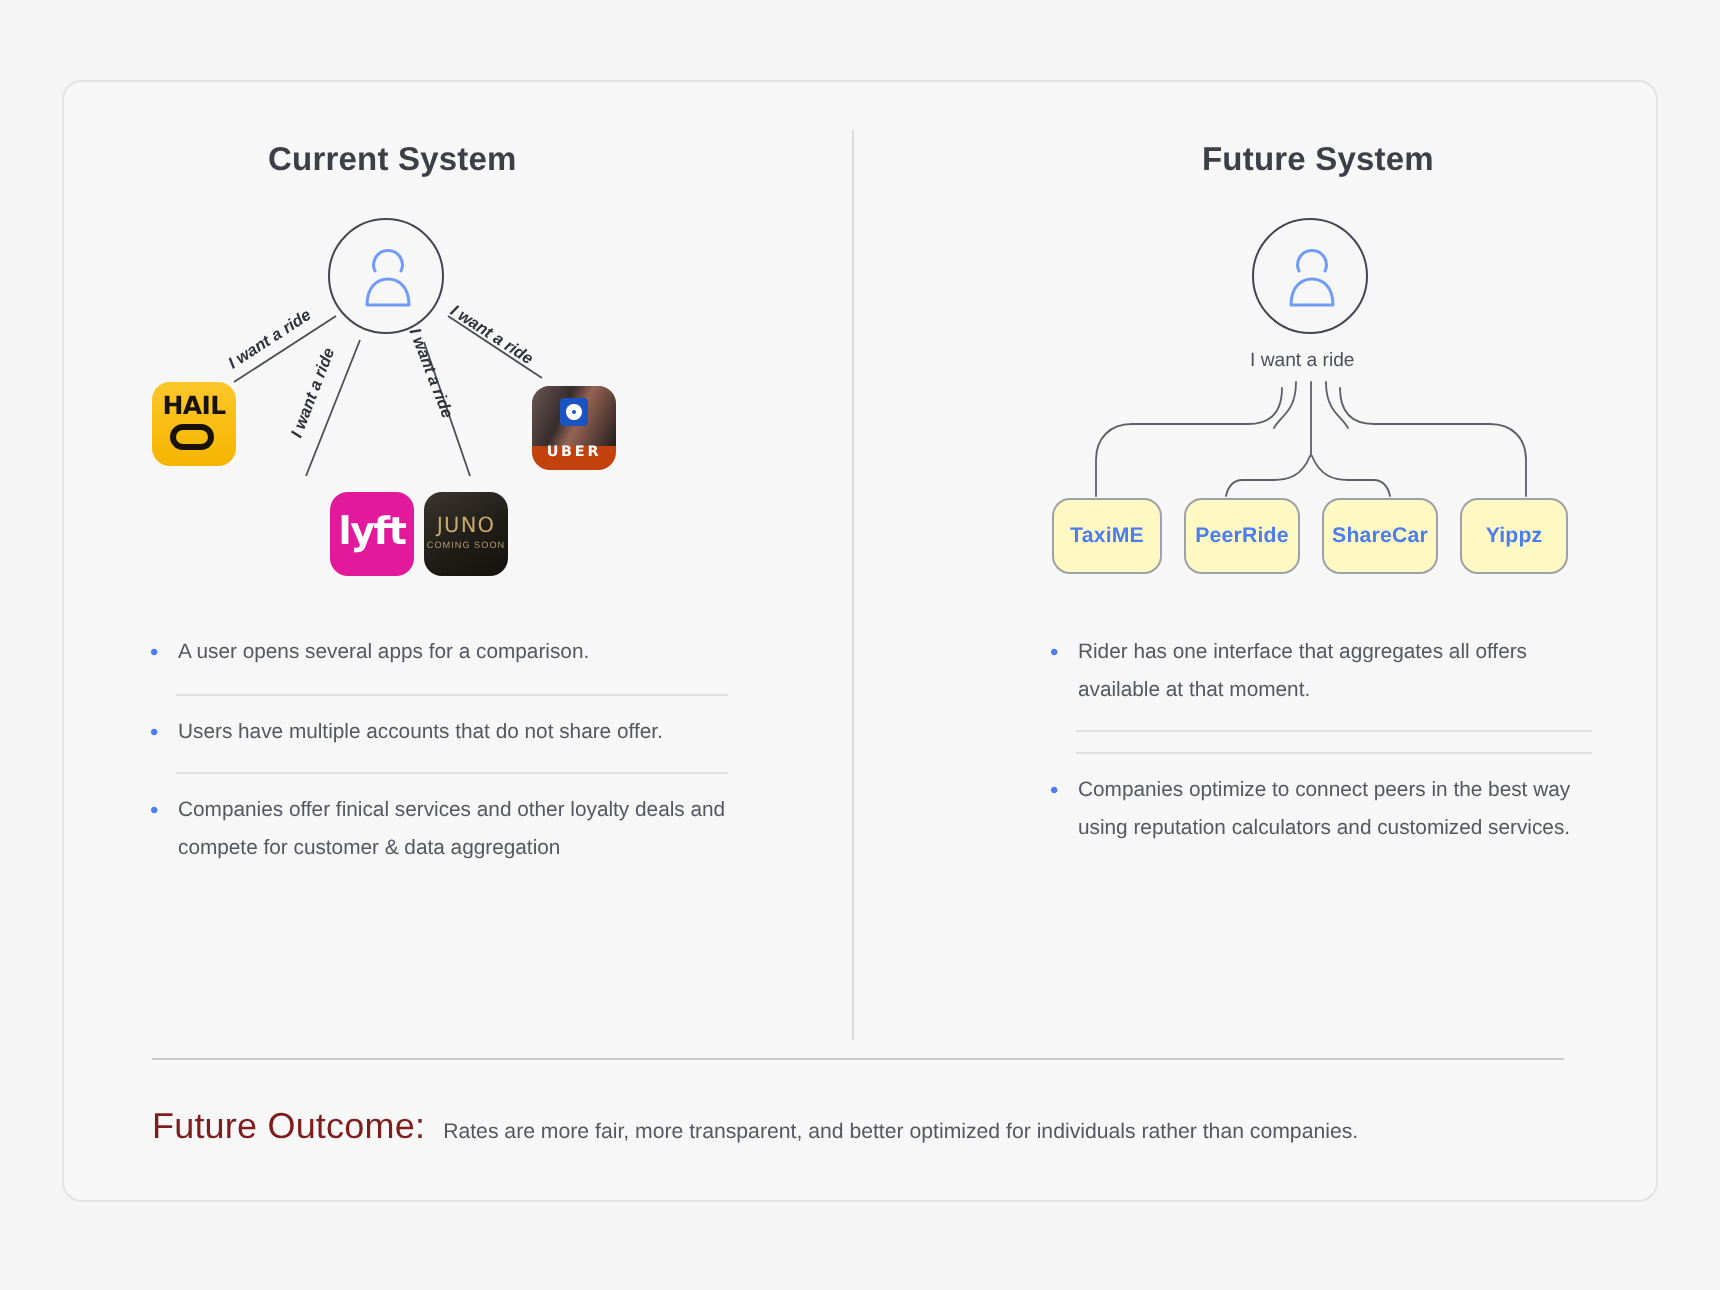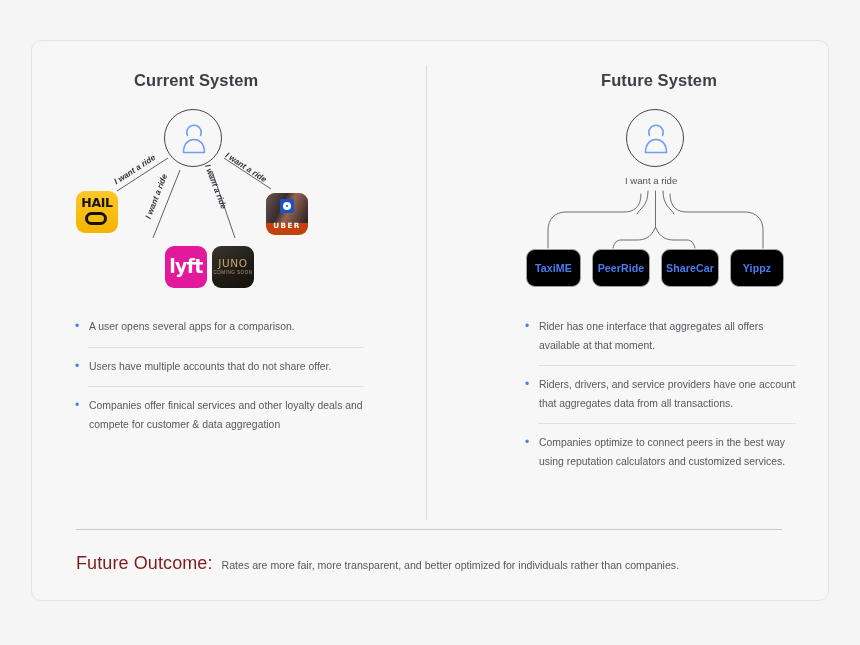--- a/index.html
+++ b/index.html
@@ -155,21 +155,21 @@
     font-family: "DejaVu Sans", sans-serif;
   }
 
   
   .svc-box {
     position: absolute;
     top: 249px;
     height: 38px;
     border: 1.2px solid #9ea1a8;
     border-radius: 9px;
-    background: #000000;
+    background: #fef9c3;
     display: flex; align-items: center; justify-content: center;
     font-size: 10.6px; font-weight: bold;
     color: #4a7cf3;
     letter-spacing: .1px;
   }
 
   
   .bullets { position: absolute; }
   #bullets-left  { left: 74px;  top: 318px; width: 290px; }
   #bullets-right { left: 524px; top: 318px; width: 272px; }
@@ -306,21 +306,20 @@
   <div class="svc-box" style="left:661px; width:58px;">
     <span>ShareCar</span>
   </div>
   <div class="svc-box" style="left:730px; width:54px;">
     <span>Yippz</span>
   </div>
 
   <div class="bullets" id="bullets-right">
     <div class="bullet-item">Rider has one interface that aggregates all offers available at that moment.</div>
     <div class="bullet-sep"></div>
-    <div class="bullet-item">Riders, drivers, and service providers have one account that aggregates data from all transactions.</div>
     <div class="bullet-sep"></div>
     <div class="bullet-item">Companies optimize to connect peers in the best way using reputation calculators and customized services.</div>
   </div>
 
   <div id="footer">
     <div id="footer-label">Future Outcome:</div>
     <div id="footer-text">Rates are more fair, more transparent, and better optimized for individuals rather than companies.</div>
   </div>
 </div>
 

